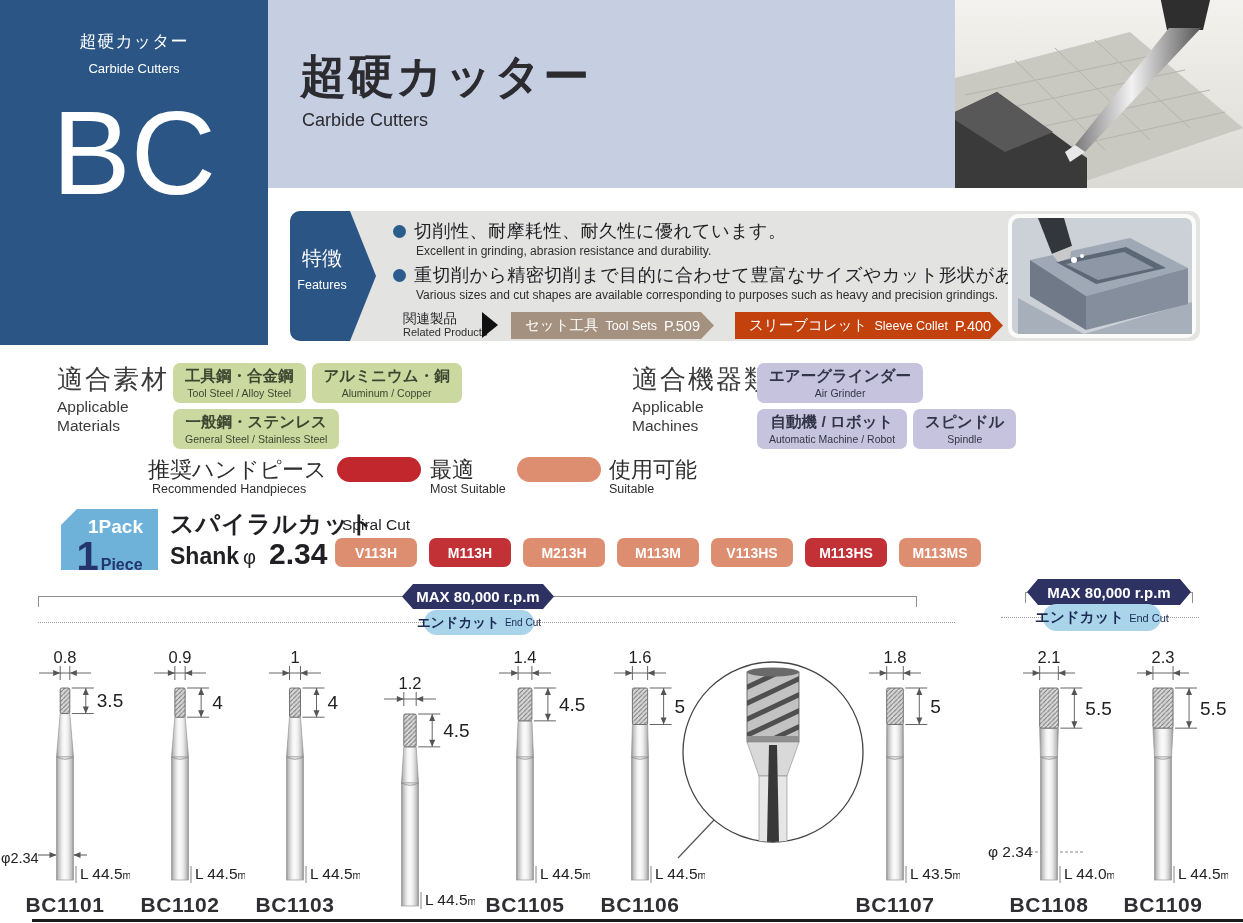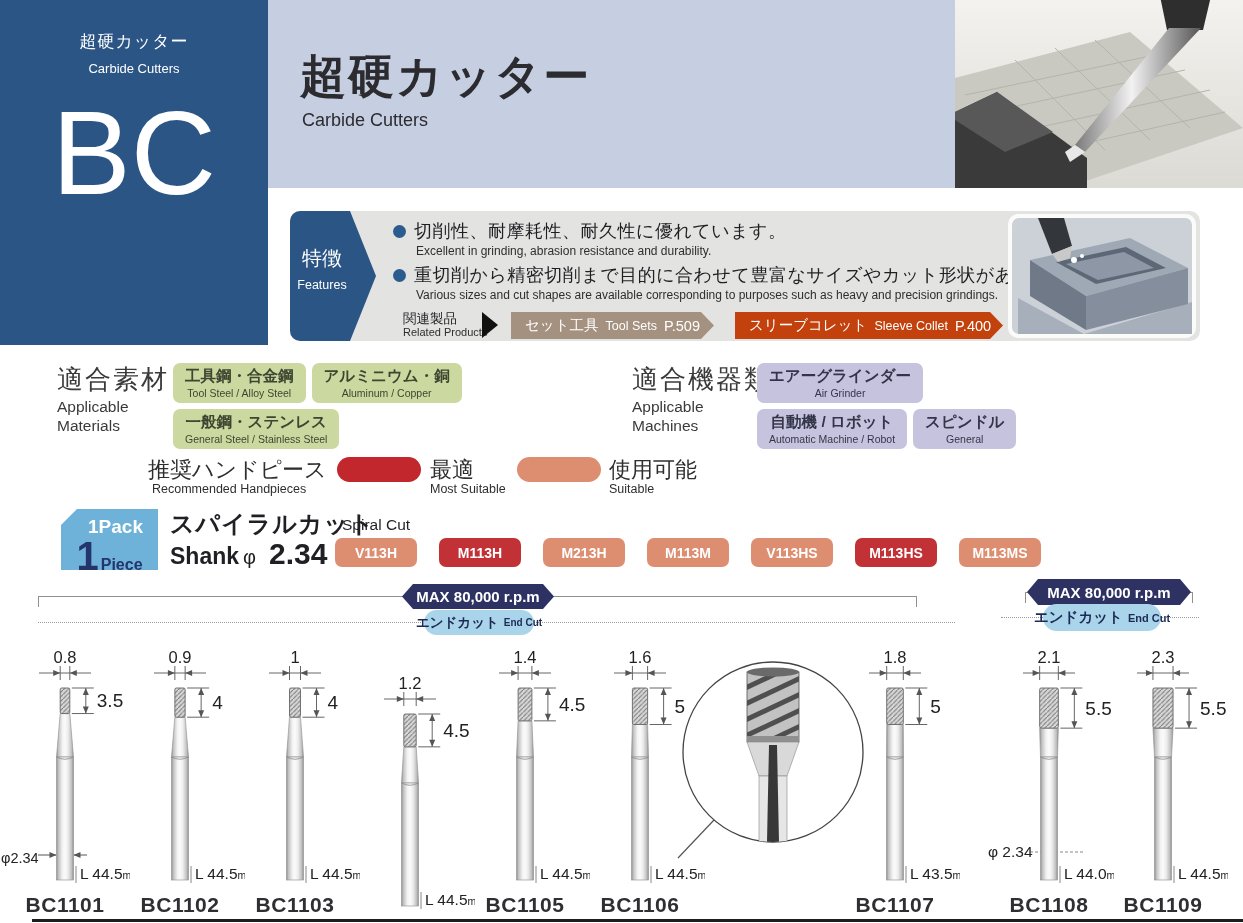--- a/index.html
+++ b/index.html
@@ -56,30 +56,30 @@
   .pack .top { margin-top:7px; text-align:center; padding-left:12px; font-size:19px; font-weight:700; }
   .pack .bottom { display:flex; align-items:baseline; justify-content:center; margin-top:-4px; color:#24356b; }
   .pack .qty { font-size:40px; font-weight:700; }
   .pack .unit { font-size:16px; font-weight:700; margin-left:2px; }
   .spiral-jp { left:170px; top:508px; font-size:24px; font-weight:700; color:#1f1f24; letter-spacing:1px; }
   .spiral-en { left:342px; top:516px; font-size:15.5px; color:#1f1f24; }
   .shank-row { left:170px; top:537px; display:flex; align-items:baseline; color:#1f1f24; }
   .shank-word { font-size:23px; font-weight:700; }
   .shank-phi { font-size:20px; margin-left:4px; }
   .shank-val { font-size:30px; font-weight:700; margin-left:13px; }
-  .modelwrap { left:335px; top:538px; display:flex; gap:22px; }
+  .modelwrap { left:335px; top:538px; display:flex; gap:12px; }
   .modeltag { width:82px; height:29px; border-radius:7px; color:#fff; font-size:14px; font-weight:700; display:flex; align-items:center; justify-content:center; }
 
   
   .bracket { border-top:1.5px solid #909090; border-left:1.5px solid #909090; border-right:1.5px solid #909090; }
   .dotline { border-top:1.5px dotted #9a9a9a; }
   .maxbadge { background:#2d3263; color:#fff; font-weight:700; font-size:15px; text-align:center; clip-path:polygon(11px 0,calc(100% - 11px) 0,100% 50%,calc(100% - 11px) 100%,11px 100%,0 50%); display:flex; align-items:center; justify-content:center; white-space:nowrap; }
   .endpill { background:#a9d4ea; border-radius:14px; display:flex; align-items:center; justify-content:center; color:#1c2a55; white-space:nowrap; }
   .endpill .jp { font-weight:700; font-size:13.5px; }
-  .endpill .en { font-weight:700; font-size:10px; margin-left:5px; }
+  .endpill .en { font-weight:400; font-size:10px; margin-left:5px; }
 
   .prod-col { position:absolute; width:130px; height:278px; }
   .prod-label { position:absolute; top:248px; width:130px; text-align:center; font-size:21px; font-weight:700; color:#2e2e33; letter-spacing:0.5px; }
   .bottom-rule { left:32px; top:919px; width:1211px; height:2.5px; background:#1c1c1c; }
 </style>
 </head>
 <body>
 
 <div class="page">
 
@@ -195,21 +195,21 @@
       <div class="tag purple">
         <div class="jp">エアーグラインダー</div>
         <div class="en">Air Grinder</div>
       </div>
       <div class="tag purple">
         <div class="jp">自動機 / ロボット</div>
         <div class="en">Automatic Machine / Robot</div>
       </div>
       <div class="tag purple">
         <div class="jp">スピンドル</div>
-        <div class="en">General</div>
+        <div class="en">Spindle</div>
       </div>
     </div>
 
   <div class="hp-jp abs" style="left:148px;top:455px">推奨ハンドピース</div>
   <div class="hp-en abs" style="left:152px;top:482px">Recommended Handpieces</div>
   <div class="swatch abs" style="left: 337px; top: 457px; background: rgb(193, 39, 45);"></div>
   <div class="hp-jp abs" style="left:430px;top:455px">最適</div>
   <div class="hp-en abs" style="left:430px;top:482px">Most Suitable</div>
   <div class="swatch abs" style="left: 517px; top: 457px; background: rgb(221, 142, 113);"></div>
   <div class="hp-jp abs" style="left:609px;top:455px">使用可能</div>

